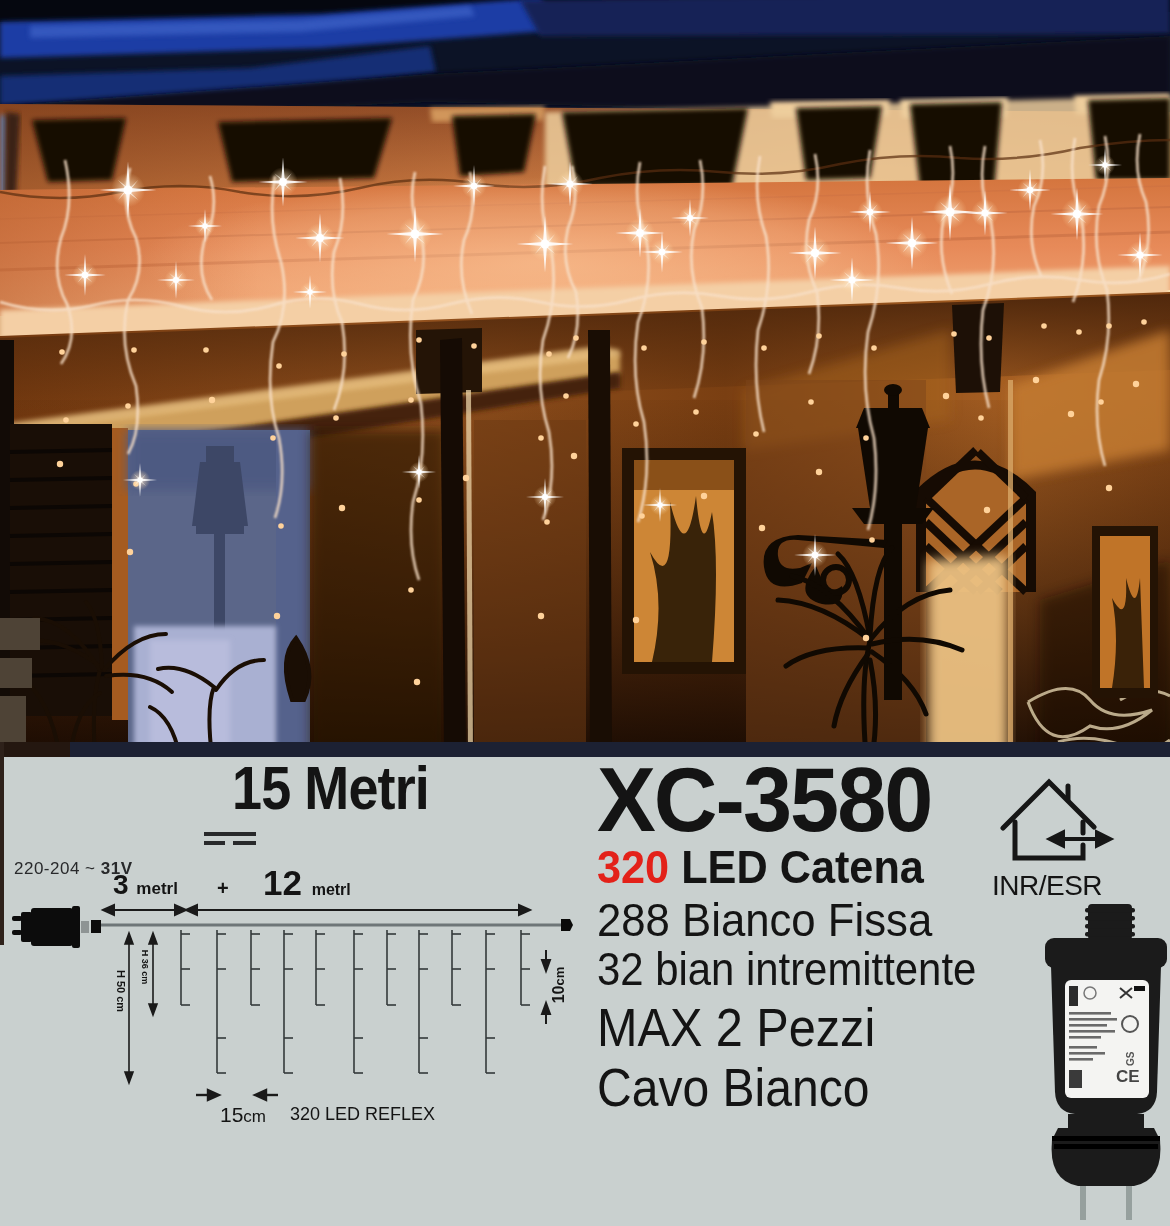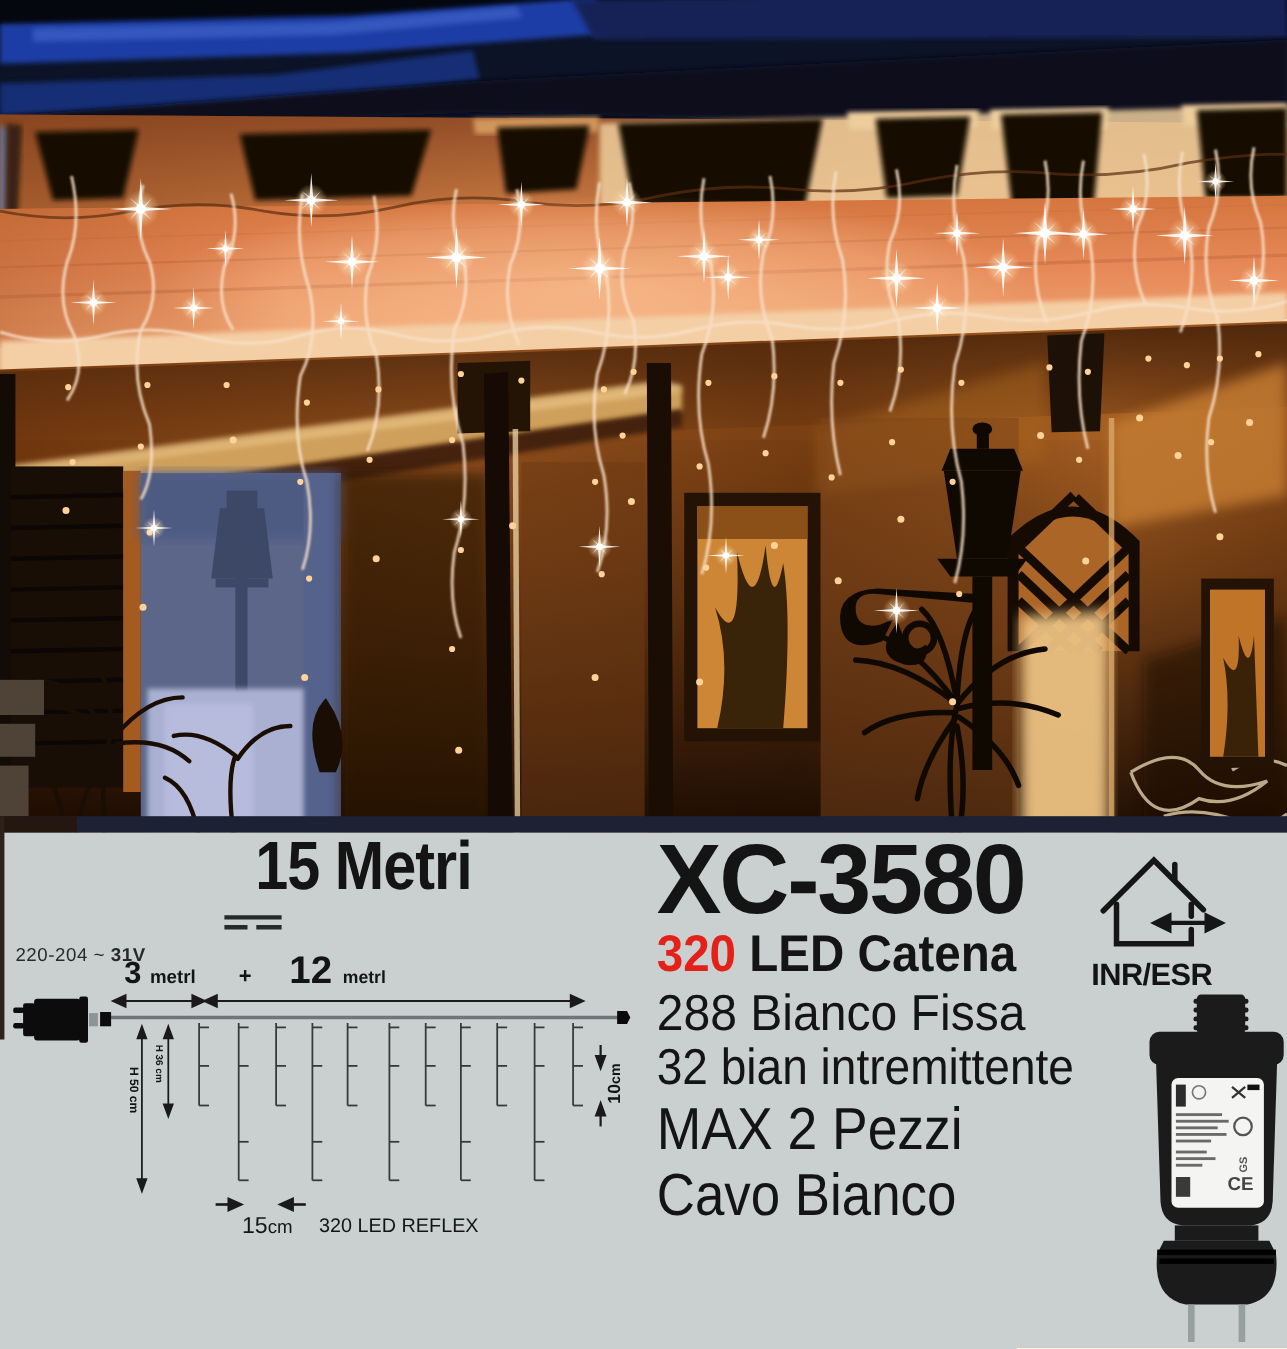--- a/index.html
+++ b/index.html
@@ -632,21 +632,21 @@
 <path d="M23,52 L23,88 L91,88 L91,75"></path>
 <path d="M91,52 L91,63"></path>
 </g>
 <g stroke="#161616" stroke-width="4" fill="#161616">
 <line x1="66" y1="69" x2="110" y2="69"></line>
 <polygon points="58,69 71,62.5 71,75.5"></polygon>
 <polygon points="118,69 105,62.5 105,75.5"></polygon>
 </g>
 </svg>
 
-<div class="abs blk" style="left:992px;top:870px;font-weight:bold;font-size:28px;letter-spacing:-0.5px">INR/ESR</div>
+<div class="abs blk" style="left:992px;top:870px;font-weight:normal;font-size:28px;letter-spacing:-0.5px">INR/ESR</div>
 
 <svg class="abs" style="left:1042px;top:900px" width="128" height="326" viewBox="0 0 128 326">
 <g fill="#1b1b1b">
 
 <rect x="46" y="4" width="44" height="36" rx="4"></rect>
 <rect x="43" y="8" width="50" height="4.5" rx="2"></rect>
 <rect x="43" y="16" width="50" height="4.5" rx="2"></rect>
 <rect x="43" y="24" width="50" height="4.5" rx="2"></rect>
 <rect x="43" y="32" width="50" height="4.5" rx="2"></rect>
 

